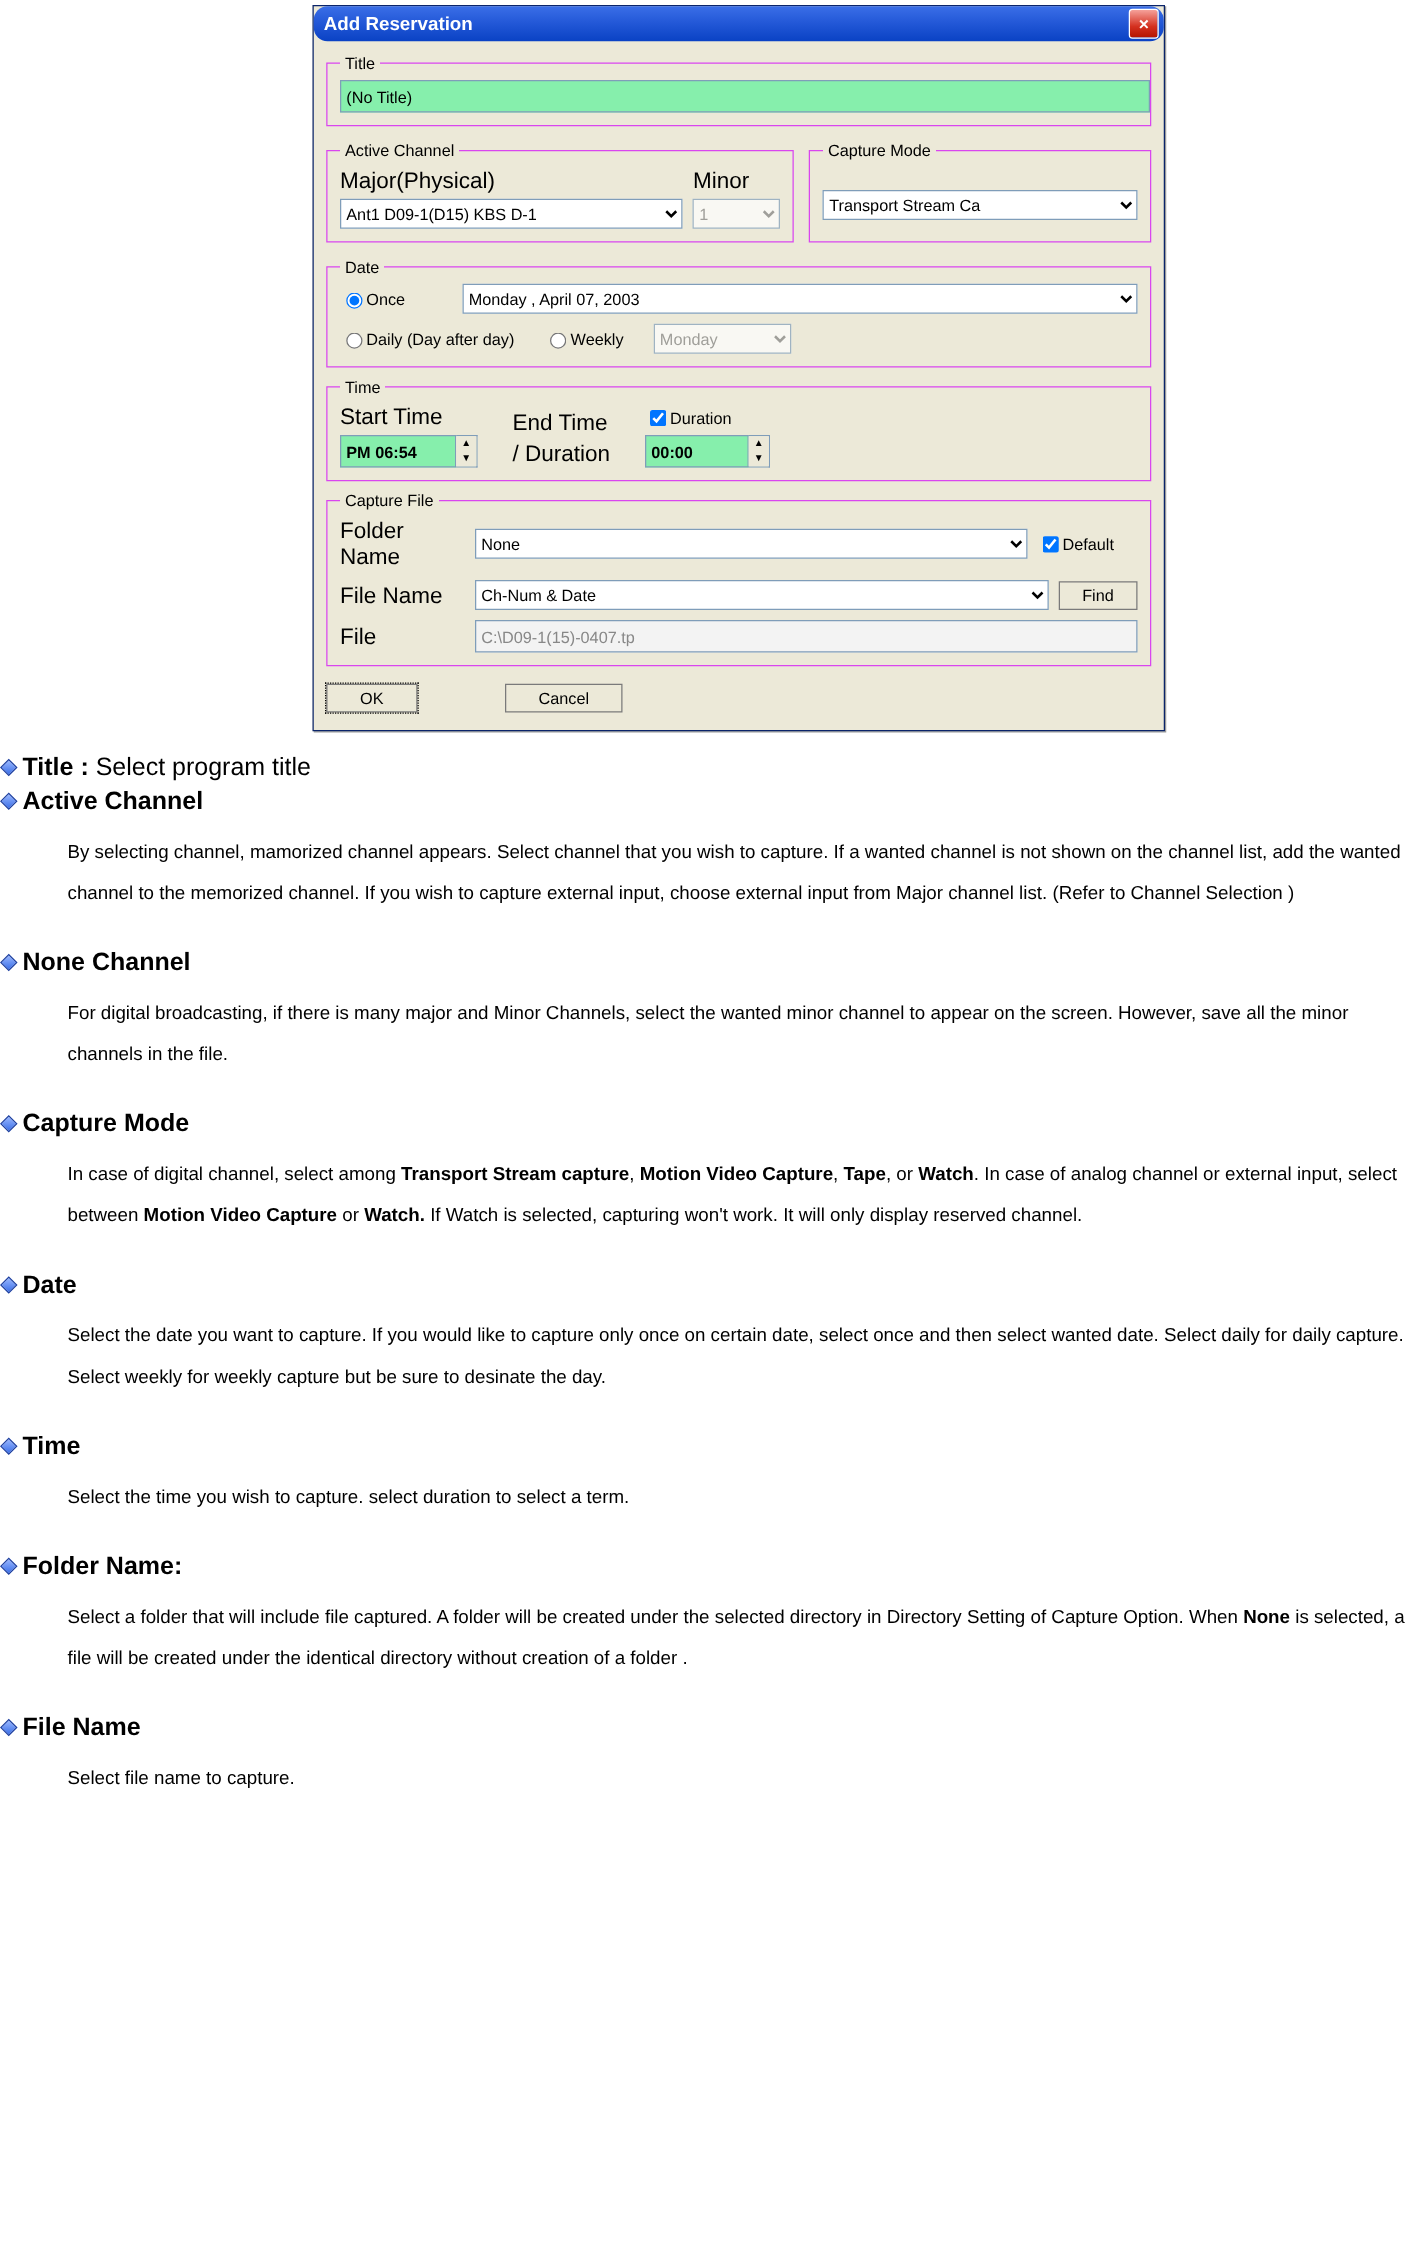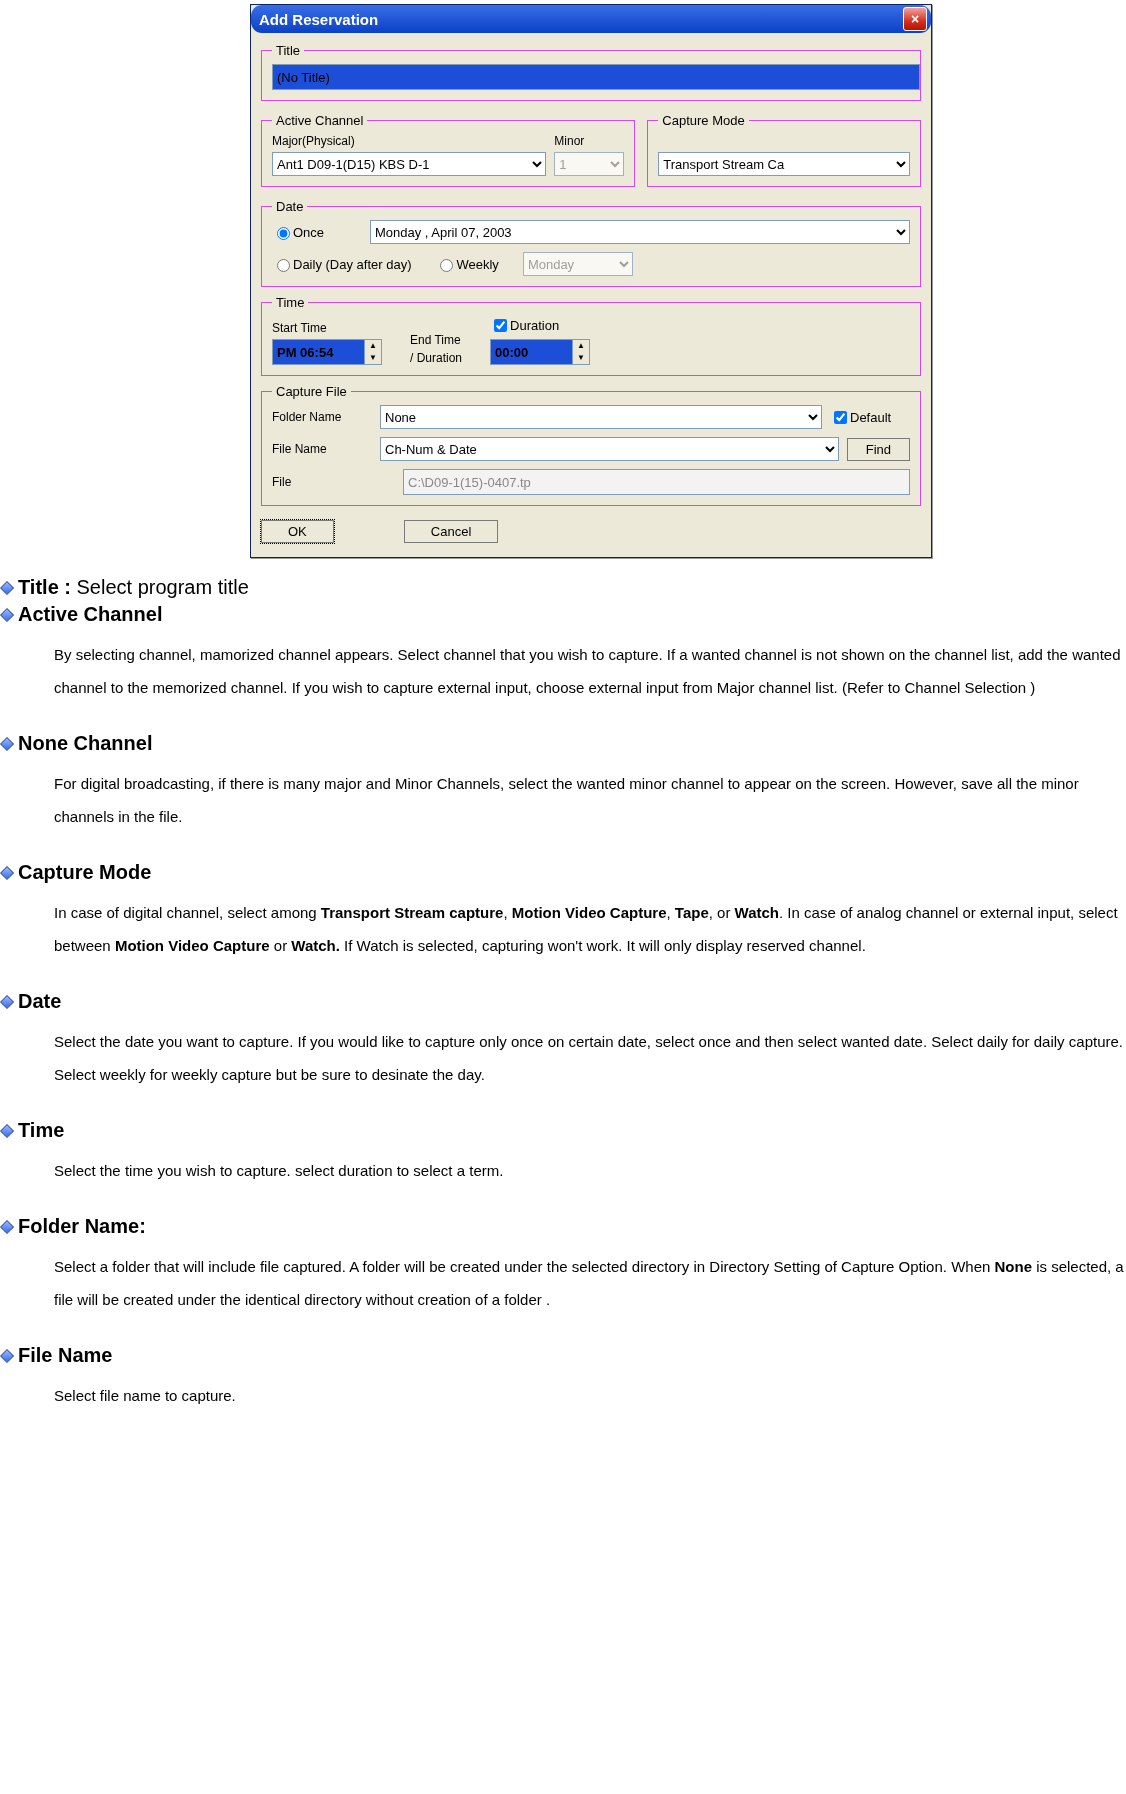--- a/index.html
+++ b/index.html
@@ -71,28 +71,27 @@
   }
 
   .row { display: flex; align-items: center; gap: 8px; }
   .col { display: flex; flex-direction: column; gap: 4px; }
 
   .xp-input {
     font-family: Tahoma, Arial, sans-serif;
     font-size: 13px;
     padding: 2px 4px;
     border: 1px solid #7f9db9;
-    background: #1d4ed8;
+    background: #86efac;
     height: 20px;
     box-sizing: content-box;
   }
   .xp-input[disabled] {
     color: #888;
     background: #f3f3f3;
-    margin-left: 23px;
   }
   .xp-select {
     font-family: Tahoma, Arial, sans-serif;
     font-size: 13px;
     border: 1px solid #7f9db9;
     background: #fff;
     height: 24px;
   }
   .xp-spin {
     width: 80px;
@@ -119,21 +118,21 @@
   .xp-button {
     font-family: Tahoma, Arial, sans-serif;
     font-size: 13px;
     padding: 3px 26px;
     border: 1px solid #7a7a7a;
     background: #ece9d8;
     cursor: pointer;
   }
   .xp-button.default { outline: 1px dotted #000; }
 
-  .label-sm { font-size: 12px; }
+  .label-sm { font-size: 18px; }
 
   
   .two-col { display: flex; gap: 12px; }
   .two-col > fieldset { flex: 1; }
 
   
   .chk { display: inline-flex; align-items: center; gap: 0; font-size: 13px; }
 
   
   .help {

